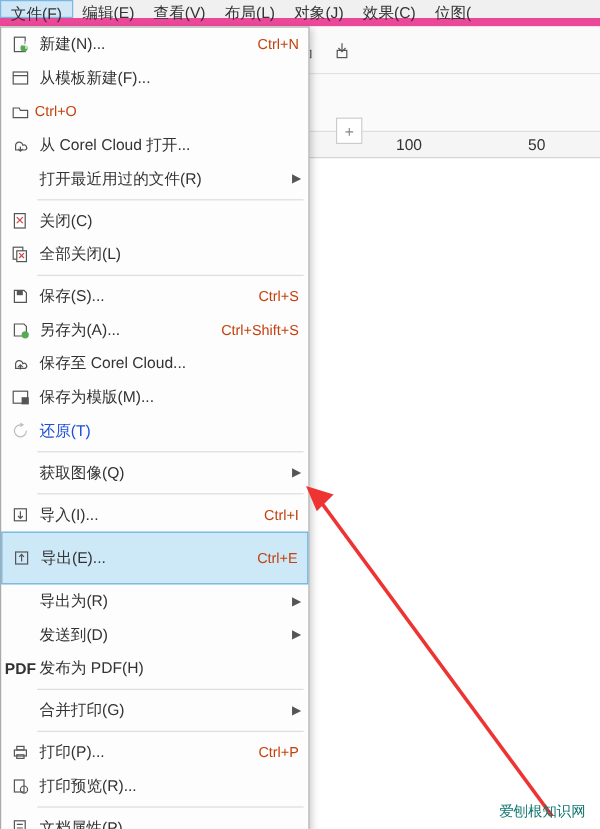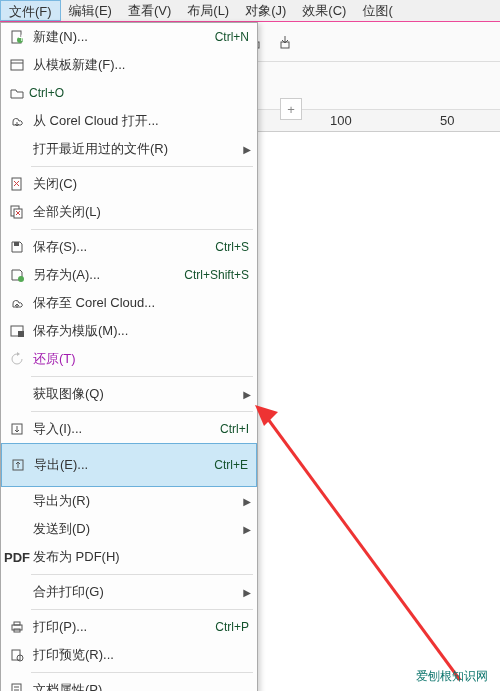--- a/index.html
+++ b/index.html
@@ -1,38 +1,38 @@
 <!DOCTYPE html>
 <html><head>
 <meta charset="utf-8">
 <style>
 *{box-sizing:border-box;margin:0;padding:0;font-family:"Microsoft YaHei",sans-serif;font-size:13px;color:#333}
 body{width:500px;height:691px;background:#fff;position:relative;overflow:hidden}
-.menubar{display:flex;height:22px;background:#f0f0f0;border-bottom:1px solid #ec4899}
+.menubar{display:flex;height:22px;background:#f0f0f0;border-bottom:7px solid #ec4899}
 .menubar div{padding:2px 8px;font-size:13px}
 .menubar .active{background:#d0e7f7;border:1px solid #7ab8e0}
 .toolbar{display:flex;height:40px;background:#fafafa;border-bottom:1px solid #ddd;align-items:center;padding:0 4px;gap:2px}
 .toolbar .tbtn{width:28px;height:28px;display:flex;align-items:center;justify-content:center;color:#555}
 .toolbar .sep{width:1px;height:24px;background:#ccc;margin:0 3px}
 .proprow{display:flex;height:48px;background:#fafafa;border-bottom:1px solid #ddd;align-items:center;padding:0 4px;gap:6px}
 .proprow .mmstack{display:flex;flex-direction:column;gap:2px}
 .proprow .mmfield{width:58px;height:18px;border:1px solid #bbb;background:#fff;font-size:11px;padding:1px 3px}
 .proprow .pgicon{width:26px;height:26px;border:1px solid #bbb;display:flex;align-items:center;justify-content:center;background:#fff}
 .rulerbar{height:22px;background:#f5f5f5;border-bottom:1px solid #ccc;position:relative;font-size:10px;color:#666}
 .rulerbar .plus{position:absolute;left:280px;top:-12px;width:22px;height:22px;border:1px solid #ccc;background:#fff;display:flex;align-items:center;justify-content:center;color:#888}
 .rulerbar .tick{position:absolute;top:3px}
 .canvas{position:absolute;top:132px;left:0;right:0;bottom:20px;background:#fff}
 .menu{position:absolute;top:22px;left:0;width:258px;background:#fdfdfd;border:1px solid #aaa;box-shadow:2px 2px 6px rgba(0,0,0,.2)}
 .mi{display:flex;align-items:center;height:28px;padding:0 8px 0 4px;position:relative}
 .mi .ic{width:24px;height:20px;display:flex;align-items:center;justify-content:center;font-size:14px;color:#555}
 .mi .lbl{flex:1;padding-left:4px;white-space:nowrap}
-.mi .sc{color:#14532d;font-size:12px}
+.mi .sc{color:#c2410c;font-size:12px}
 .mi .arr{position:absolute;right:6px;font-size:10px;color:#555}
 .mi.hl{background:#cde8f7;border:1px solid #6bb0db;height:44px}
-.mi.dis .lbl,.mi.dis .ic{color:#a21caf}
+.mi.dis .lbl,.mi.dis .ic{color:#1d4ed8}
 .msep{height:1px;background:#ddd;margin:3px 4px 3px 30px}
 .watermark{position:absolute;right:12px;bottom:6px;font-size:12px;color:#0f766e;}
 .arrow-svg{position:absolute;top:400px;left:250px;pointer-events:none}
 </style>
 </head>
 <body>
 
 <div class="menubar">
   <div class="active">文件(F)</div>
   <div>编辑(E)</div>

